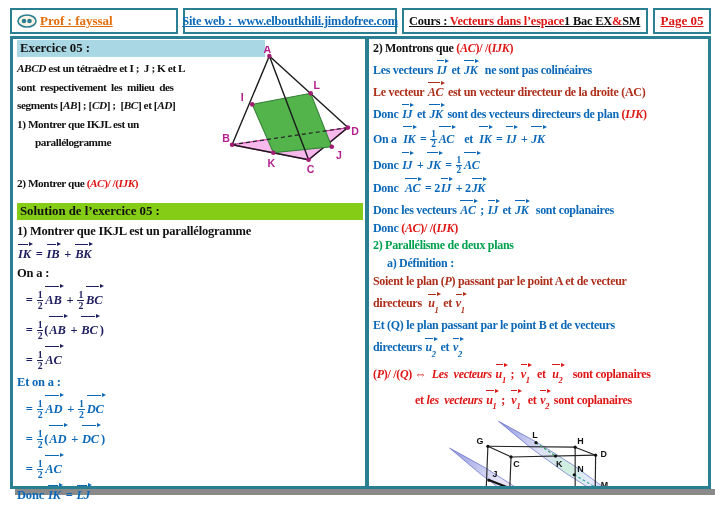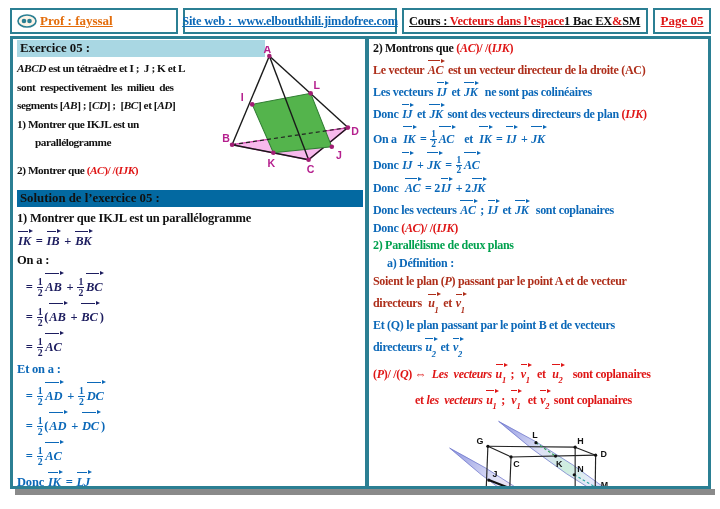--- a/index.html
+++ b/index.html
@@ -14,21 +14,21 @@
   .h-prof{width:168px;color:#e36c0a;gap:3px;}
   .h-site{width:214px;color:#0b68b8;justify-content:center;font-size:12.4px;letter-spacing:-0.2px;}
   .h-course{width:246px;font-size:12.4px;letter-spacing:-0.2px;}
   .h-page{flex:1;color:#df1616;justify-content:center;}
   .bodybox{border:3px solid var(--teal);display:flex;height:453px;background:#fff;}
   .leftcol{width:356px;border-right:4px solid var(--teal);position:relative;padding:1px 2px 0 4px;}
   .rightcol{flex:1;position:relative;padding:1px 0 0 4px;overflow:hidden;}
   .shadow{height:6px;background:#8a8a8a;margin-left:5px;width:700px;}
   .bar-blue{width:248px;background:#a9d7e3;font-size:12.8px;height:17px;line-height:17px;
             padding:0 3px;margin-bottom:2px;}
-  .bar-peach{background:#0369a1;font-size:12.8px;height:17px;line-height:17px;padding:0 3px;
+  .bar-peach{background:#84cc16;font-size:12.8px;height:17px;line-height:17px;padding:0 3px;
              margin-bottom:2px;}
   .line{white-space:pre-wrap;}
   #stmt-lines{width:208px;font-size:11.3px;letter-spacing:-0.45px;margin-bottom:11px;}
   #stmt-lines .line{line-height:18.5px;}
   #sol-lines{font-size:12.5px;letter-spacing:-0.2px;}
   #sol-lines .line{line-height:19px;}
   #sol-lines .line.tall{line-height:26px;}
   #right-lines{font-size:12px;letter-spacing:-0.3px;}
   #right-lines .line{line-height:17.9px;}
   #right-lines .line.tall{line-height:22px;}
@@ -80,21 +80,21 @@
       <div class="bar-blue">
         <span>Exercice 05 :</span>
       </div>
 
       <div id="stmt-lines">
           <div class="line"><span style="color:#111111"><i>ABCD</i> est un tétraèdre et I ;  J ; K et L</span></div>
           <div class="line"><span style="color:#111111">sont  respectivement  les  milieu  des</span></div>
           <div class="line"><span style="color:#111111">segments [<i>AB</i>] ; [<i>CD</i>] ;  [<i>BC</i>] et [<i>AD</i>]</span></div>
           <div class="line"><span style="color:#111111">1) Montrer que IKJL est un</span></div>
           <div class="line" style="padding-left: 18px;"><span style="color:#111111">parallélogramme</span></div>
-          <div class="line" style="margin-top: 9px;"><span style="color:#111111">2) Montrer que </span><span style="color:#df1616">(<i>AC</i>)/ /(<i>IJK</i>)</span></div>
+          <div class="line" style="margin-top: 22px;"><span style="color:#111111">2) Montrer que </span><span style="color:#df1616">(<i>AC</i>)/ /(<i>IJK</i>)</span></div>
         </div>
 
       <svg id="fig1" width="143" height="141" viewBox="0 0 140 140">
         <polygon points="11,98 87,113 126,81" fill="#f7b9ec" stroke="#cf3ba8" stroke-width="1.2"></polygon>
         <line x1="48" y1="10" x2="11" y2="98" stroke="#1a1a1a" stroke-width="1.4"></line>
         <line x1="48" y1="10" x2="126" y2="81" stroke="#1a1a1a" stroke-width="1.4"></line>
         <line x1="11" y1="98" x2="87" y2="113" stroke="#1a1a1a" stroke-width="1.4"></line>
         <line x1="87" y1="113" x2="126" y2="81" stroke="#1a1a1a" stroke-width="1.4"></line>
         <polygon points="31,58 89,47 110,100 52,106" fill="#54b44c" stroke="#2f7d32" stroke-width="1"></polygon>
         <line x1="48" y1="10" x2="87" y2="113" stroke="#1a1a1a" stroke-width="1.4"></line>
@@ -134,22 +134,22 @@
           <div class="line tall"><span style="color:#0b68b8">   = <span class="frac"><span class="fnum">1</span><span class="fden">2</span></span><span class="vec"><i>AD</i></span> + <span class="frac"><span class="fnum">1</span><span class="fden">2</span></span><span class="vec"><i>DC</i></span></span></div>
           <div class="line tall"><span style="color:#0b68b8">   = <span class="frac"><span class="fnum">1</span><span class="fden">2</span></span>(<span class="vec"><i>AD</i></span> + <span class="vec"><i>DC</i></span>)</span></div>
           <div class="line tall"><span style="color:#0b68b8">   = <span class="frac"><span class="fnum">1</span><span class="fden">2</span></span><span class="vec"><i>AC</i></span></span></div>
           <div class="line"><span style="color:#0b68b8">Donc <span class="vec"><i>IK</i></span> = <span class="vec"><i>LJ</i></span></span></div>
         </div>
     </div>
 
     <div class="rightcol">
       <div id="right-lines">
           <div class="line"><span style="color:#111111">2) Montrons que </span><span style="color:#df1616">(<i>AC</i>)/ /(<i>IJK</i>)</span></div>
+          <div class="line"><span style="color:#0b68b8">Les vecteurs <span class="vec"><i>IJ</i></span> et <span class="vec"><i>JK</i></span>  ne sont pas colinéaires</span></div>
           <div class="line"><span style="color:#ae2e1a">Le vecteur <span class="vec"><i>AC</i></span> est un vecteur directeur de la droite (AC)</span></div>
-          <div class="line"><span style="color:#0b68b8">Les vecteurs <span class="vec"><i>IJ</i></span> et <span class="vec"><i>JK</i></span>  ne sont pas colinéaires</span></div>
           <div class="line"><span style="color:#0b68b8">Donc <span class="vec"><i>IJ</i></span> et <span class="vec"><i>JK</i></span> sont des vecteurs directeurs de plan </span><span style="color:#df1616">(<i>IJK</i>)</span></div>
           <div class="line tall"><span style="color:#0b68b8">On a  <span class="vec"><i>IK</i></span> = <span class="frac"><span class="fnum">1</span><span class="fden">2</span></span><span class="vec"><i>AC</i></span>   et  <span class="vec"><i>IK</i></span> = <span class="vec"><i>IJ</i></span> + <span class="vec"><i>JK</i></span></span></div>
           <div class="line tall"><span style="color:#0b68b8">Donc <span class="vec"><i>IJ</i></span> + <span class="vec"><i>JK</i></span> = <span class="frac"><span class="fnum">1</span><span class="fden">2</span></span><span class="vec"><i>AC</i></span></span></div>
           <div class="line"><span style="color:#0b68b8">Donc  <span class="vec"><i>AC</i></span> = 2<span class="vec"><i>IJ</i></span> + 2<span class="vec"><i>JK</i></span></span></div>
           <div class="line"><span style="color:#0b68b8">Donc les vecteurs <span class="vec"><i>AC</i></span> ; <span class="vec"><i>IJ</i></span> et <span class="vec"><i>JK</i></span>  sont coplanaires</span></div>
           <div class="line"><span style="color:#0b68b8">Donc </span><span style="color:#df1616">(<i>AC</i>)/ /(<i>IJK</i>)</span></div>
           <div class="line"><span style="color:#00a14e">2) Parallélisme de deux plans</span></div>
           <div class="line" style="padding-left: 14px;"><span style="color:#0b68b8">a) Définition :</span></div>
           <div class="line"><span style="color:#ae2e1a">Soient le plan (<i>P</i>) passant par le point A et de vecteur</span></div>
           <div class="line"><span style="color:#ae2e1a">directeurs  <span class="vec"><i>u</i><sub>1</sub></span> et <span class="vec"><i>v</i><sub>1</sub></span></span></div>

